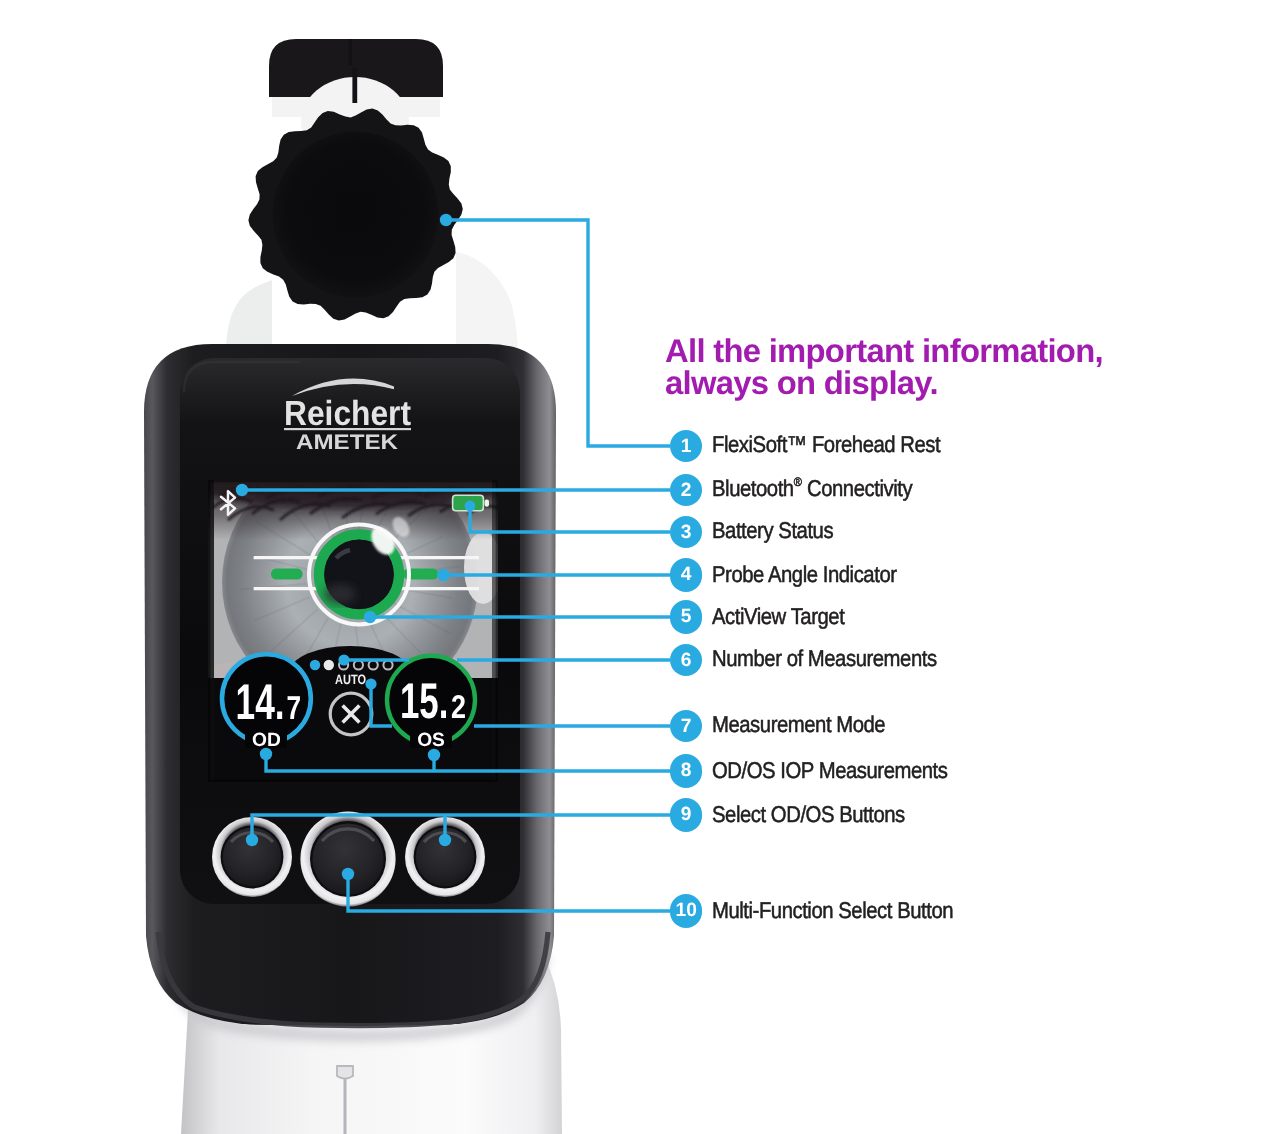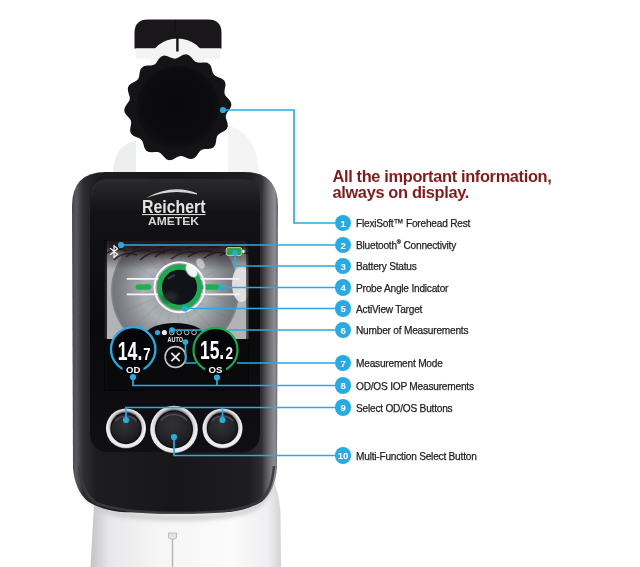--- a/index.html
+++ b/index.html
@@ -1,20 +1,20 @@
 <!DOCTYPE html>
 <html><head>
 <meta charset="utf-8">
 <style>
   html,body{margin:0;padding:0;}
   body{width:640px;height:567px;background:#ffffff;position:relative;overflow:hidden;
        font-family:"Liberation Sans", sans-serif;}
   #stage{position:absolute;left:0;top:0;width:640px;height:567px;}
   .hd{position:absolute;left:332.5px;top:168px;font-weight:bold;font-size:16.4px;
-      line-height:16px;color:#7f1d1d;letter-spacing:-0.35px;}
+      line-height:16px;color:#a21caf;letter-spacing:-0.35px;}
   .row{position:absolute;left:335px;height:16px;display:flex;align-items:center;}
   .num{width:16.2px;height:16.2px;border-radius:50%;background:#29abe2;color:#fff;
        font-weight:bold;font-size:9.6px;display:flex;align-items:center;justify-content:center;
        flex:none;}
   .lbl{margin-left:5px;font-size:11.4px;color:#232021;white-space:nowrap;letter-spacing:-0.25px;transform:scaleX(0.89);transform-origin:left center;-webkit-text-stroke:0.25px #232021;}
   sup{font-size:6.2px;vertical-align:super;line-height:0;letter-spacing:0;}
 </style>
 </head>
 <body>
 <svg id="stage" width="640" height="567" viewBox="0 0 640 567">

